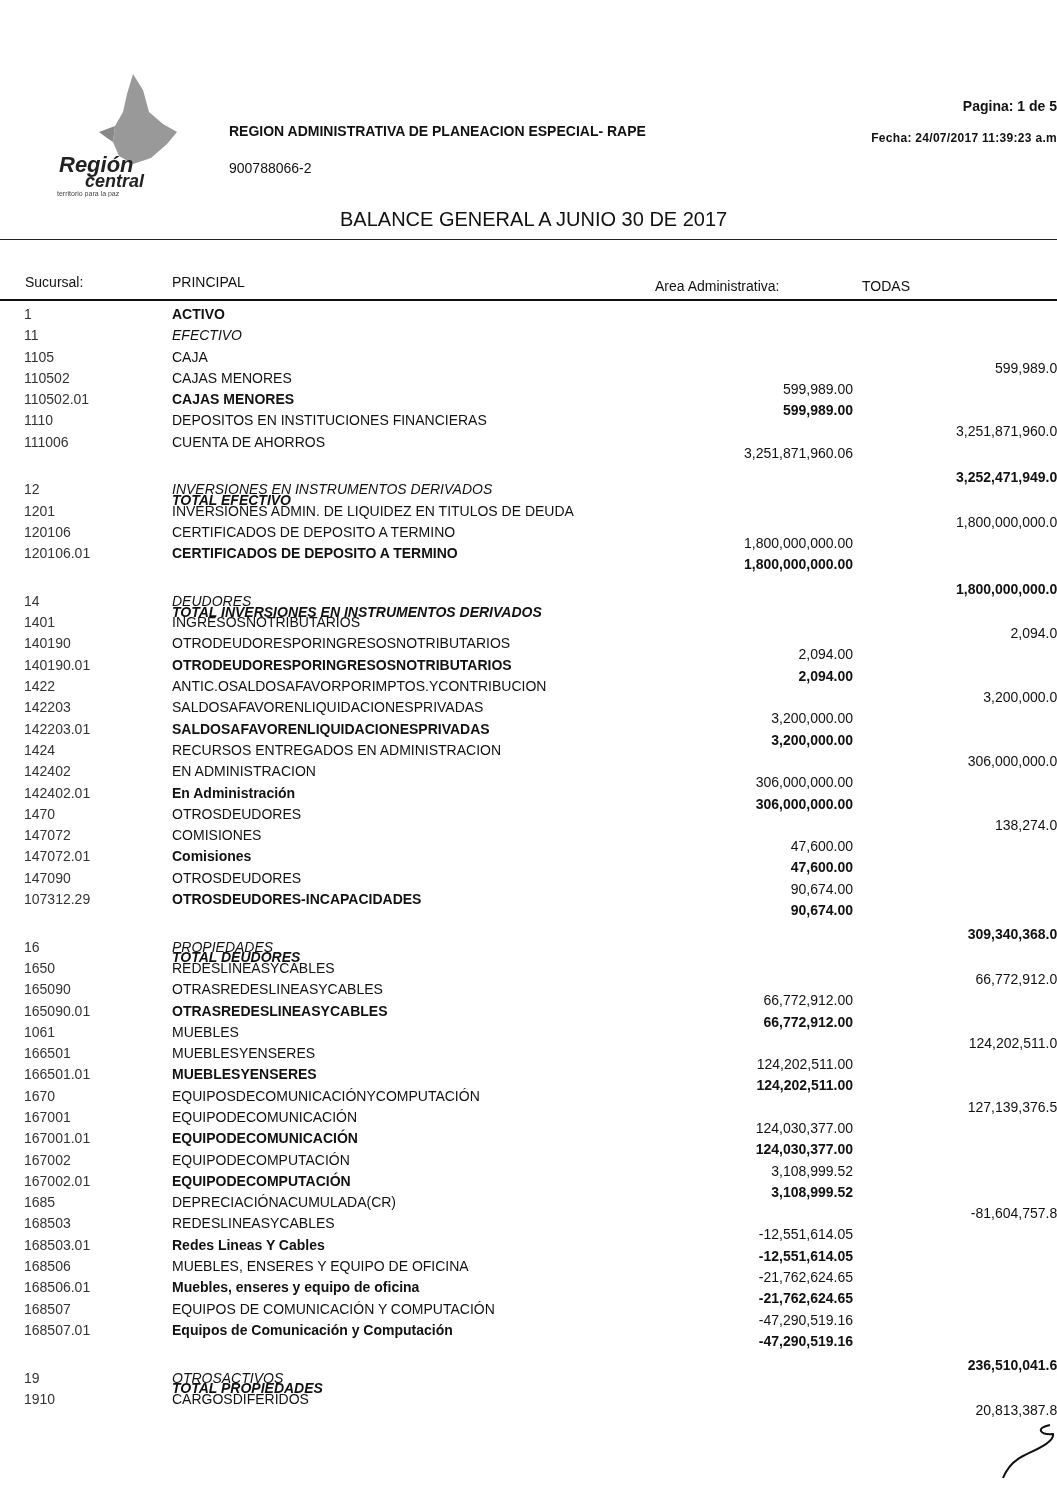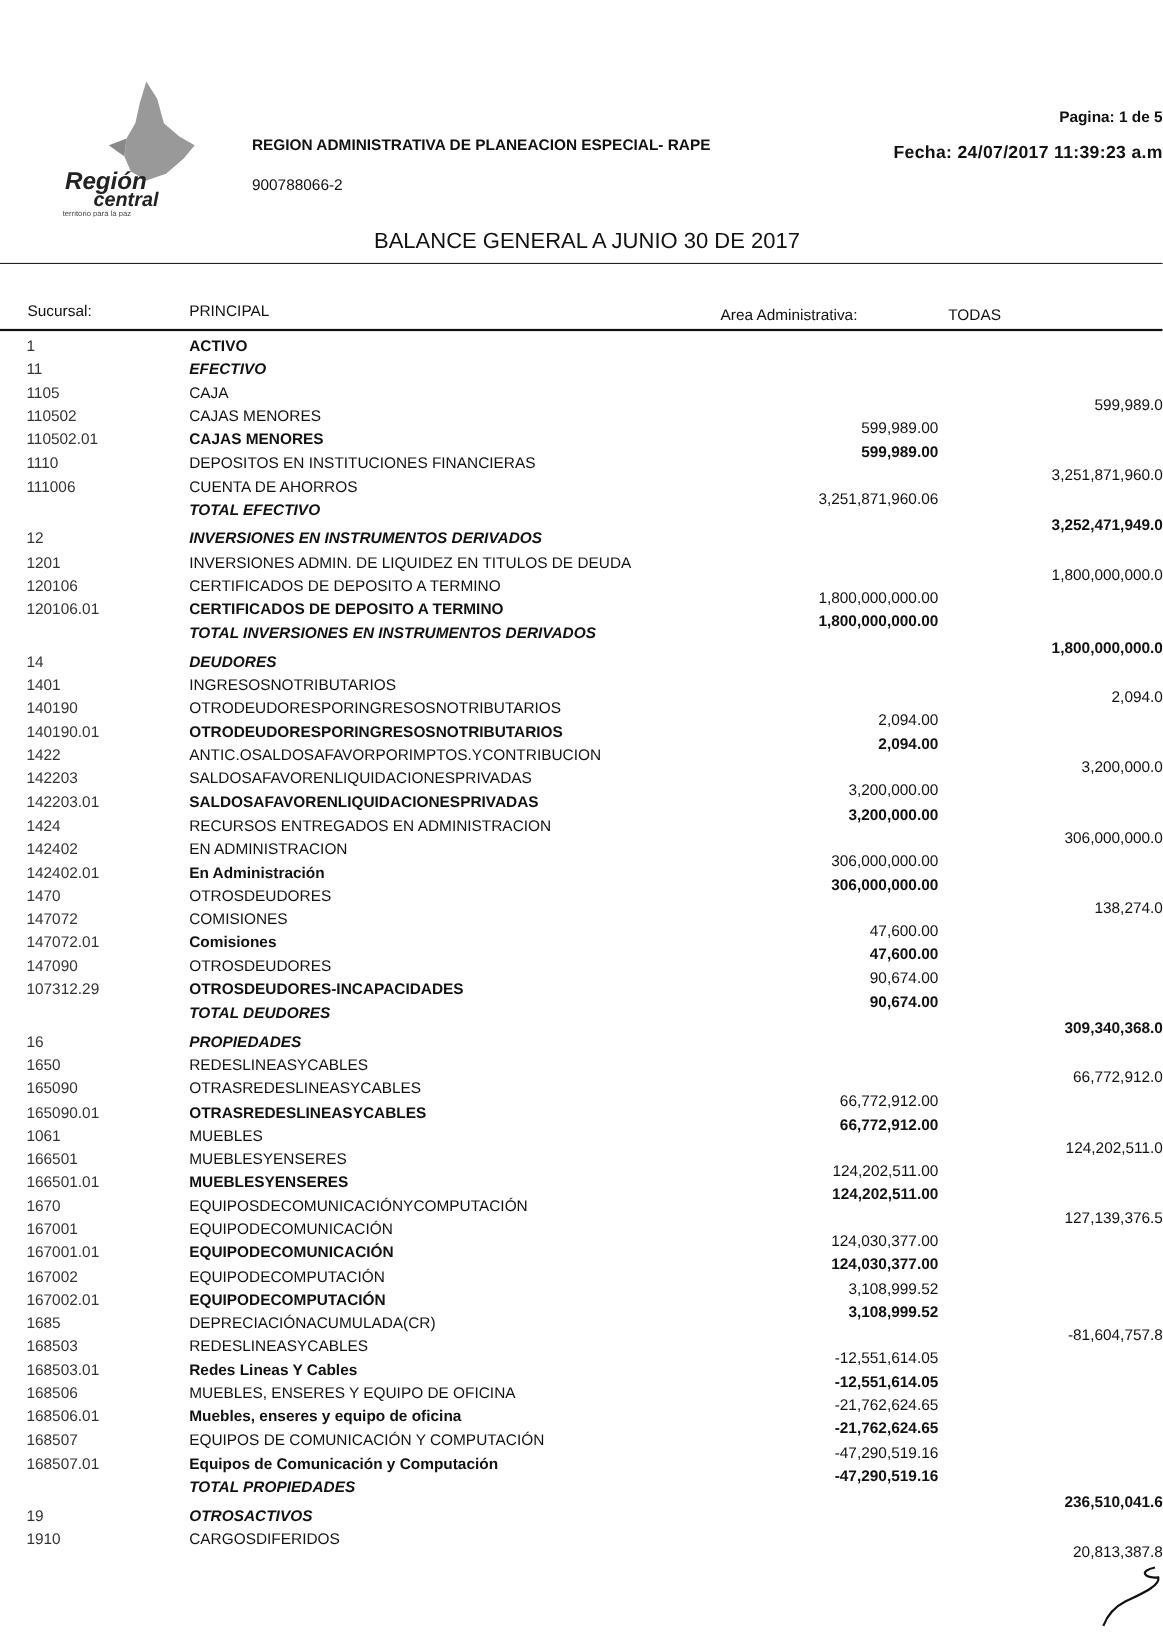--- a/index.html
+++ b/index.html
@@ -5,40 +5,40 @@
   html, body { margin: 0; padding: 0; background: #ffffff; }
   body {
     width: 1057px; height: 1496px; position: relative; overflow: hidden;
     font-family: "Liberation Sans", sans-serif; color: #111;
   }
   .abs { position: absolute; white-space: nowrap; }
   .logo { position: absolute; left: 55px; top: 72px; width: 130px; height: 125px; }
   .org-name { left: 229px; top: 123px; font-size: 14px; font-weight: bold; }
   .nit { left: 229px; top: 160px; font-size: 14px; }
   .page-info { right: 0; top: 98px; font-size: 14px; font-weight: bold; }
-  .date-info { right: 0; top: 131px; font-size: 16px; font-weight: bold; letter-spacing: 0.3px; }
+  .date-info { right: 0; top: 131px; font-size: 12px; font-weight: bold; letter-spacing: 0.3px; }
   .doc-title { left: 340px; top: 208px; font-size: 20px; font-weight: normal; }
   .rule-top { position: absolute; left: 0; right: 0; top: 239px; height: 1px; background: #222; }
   .filter-row { position: absolute; top: 274px; left: 0; right: 0; font-size: 14px; }
   .filter-row .lbl1 { left: 25px; }
   .filter-row .val1 { left: 172px; }
   .filter-row .lbl2 { left: 655px; top: 4px; }
   .filter-row .val2 { left: 862px; top: 4px; }
   .rule-head { position: absolute; left: 0; right: 0; top: 299px; height: 2px; background: #111; }
 
   .rows { position: absolute; left: 0; top: 306px; width: 1057px; }
   .row { position: relative; height: 21.3px; font-size: 14px; }
   .row.section { margin-top: 5px; }
   .row .code { position: absolute; left: 24px; top: 0; color: #333; }
   .row .name { position: absolute; left: 172px; top: 0; }
   .row .v1 { position: absolute; right: 204px; top: 11px; text-align: right; }
   .row .v2 { position: absolute; right: -8px; top: 11px; text-align: right; }
   .row.bold .name, .row.bold .v1 { font-weight: bold; }
-  .row.italic .name { font-style: italic; font-weight: bold; }
-  .row.total .name { font-style: italic; font-weight: bold; }
+  .row.italic .name { font-style: italic; font-weight: normal; }
+  .row.total .name { font-style: italic; font-weight: bold; margin-top: 37px; }
   .row.total .v2 { font-weight: bold; top: 14px; }
   .signature { position: absolute; left: 995px; top: 1420px; width: 62px; height: 60px; }
 </style>
 </head>
 <body>
 
 <div>
 
   <svg class="logo" viewBox="0 0 130 125">
     <g fill="#555">

